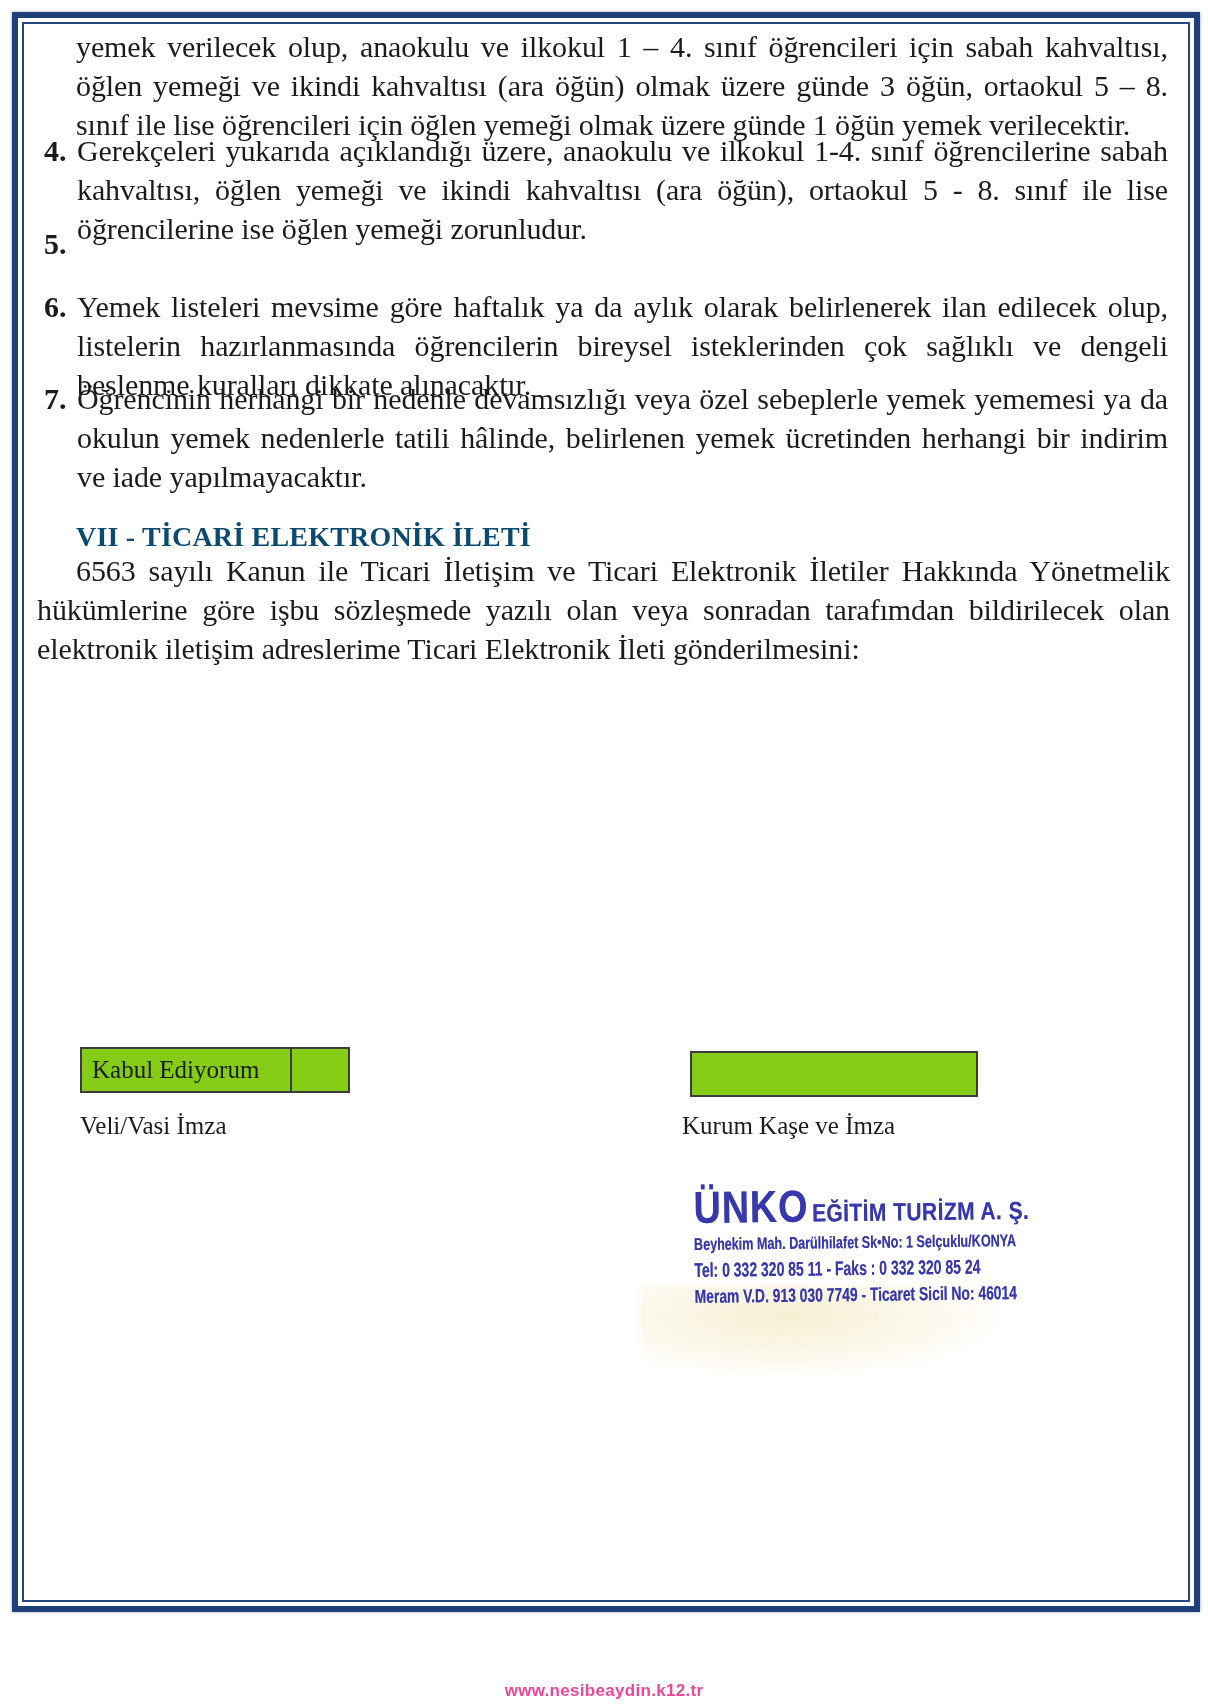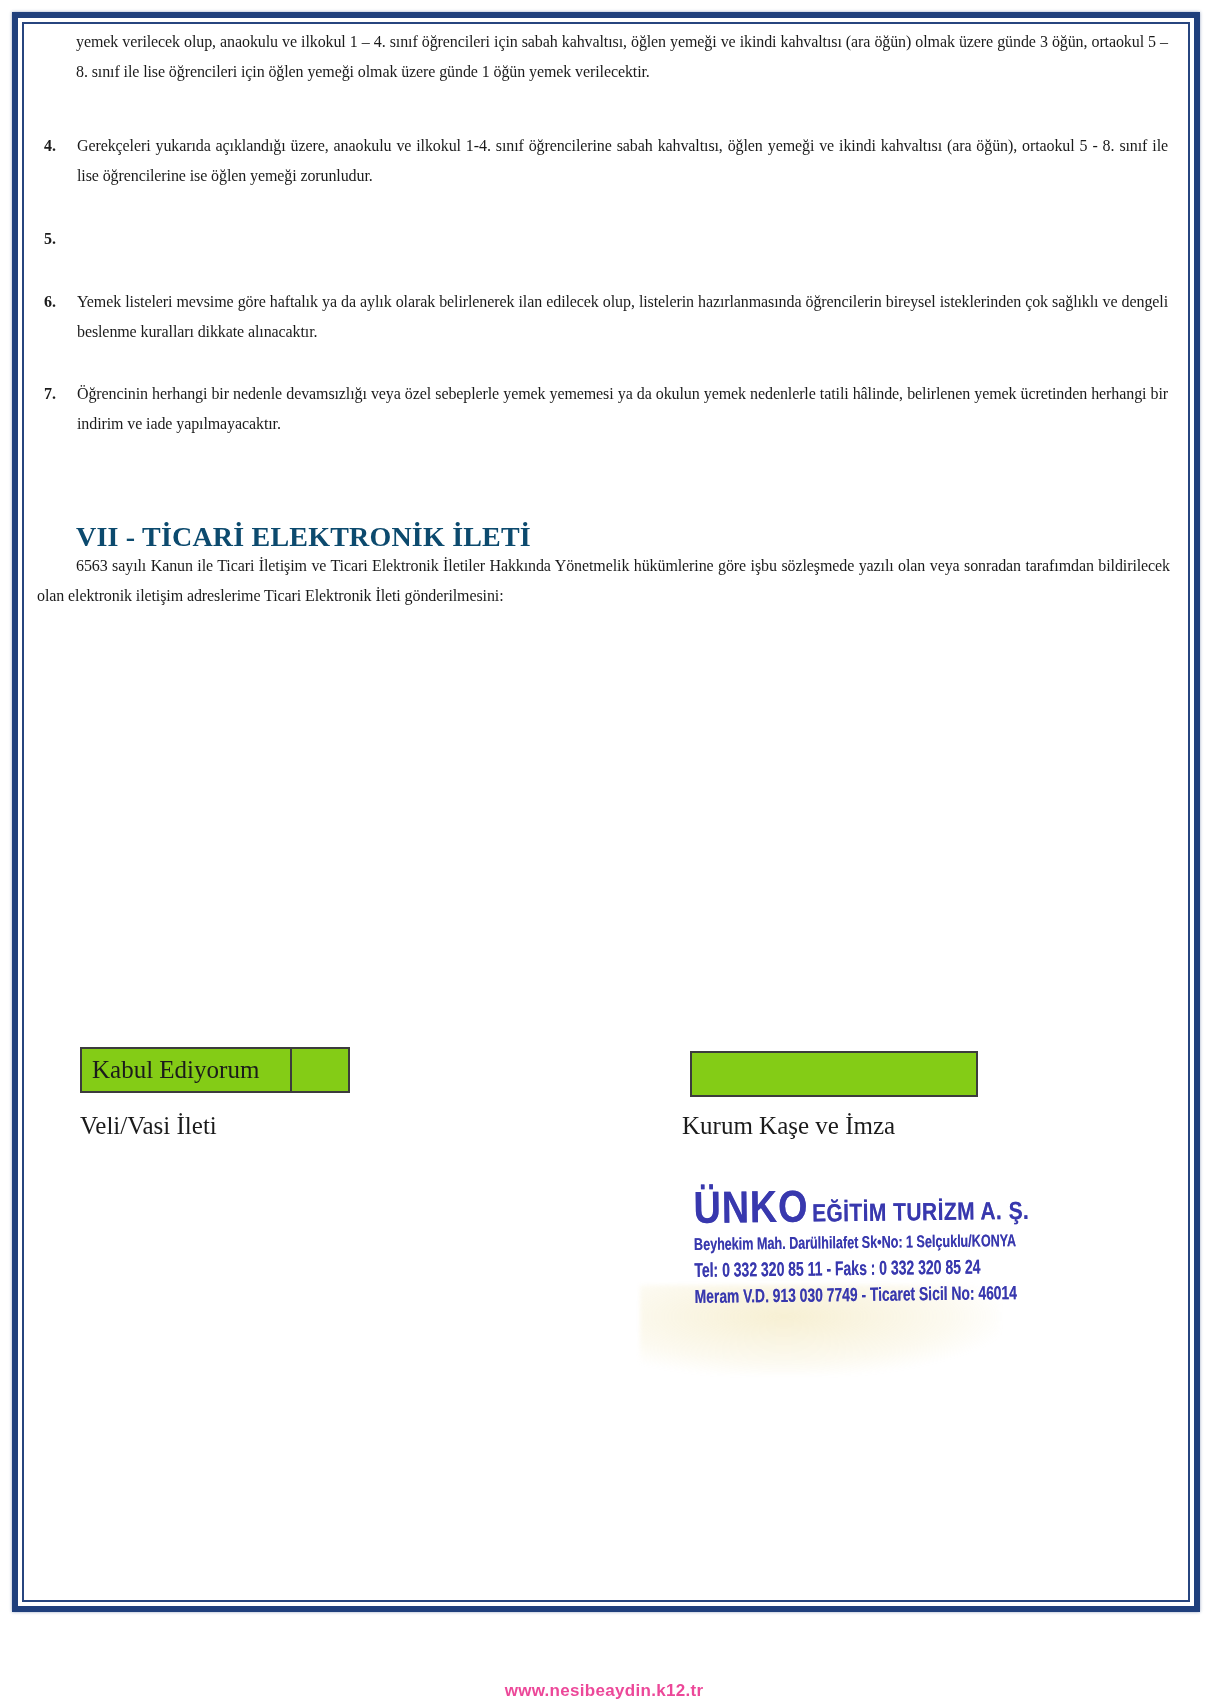--- a/index.html
+++ b/index.html
@@ -17,21 +17,21 @@
     box-sizing:border-box;border:6px solid #1f3f7c;
     box-shadow:0 0 3px rgba(31,63,124,.45);
   }
   .frame-inner{
     position:absolute;left:4px;top:4px;right:4px;bottom:4px;
     border:2px solid #27457f;
   }
   
   .textblock{
     position:absolute;
-    font-size:16px;line-height:30px;
+    font-size:30px;line-height:39px;
     text-align:justify;letter-spacing:-0.1px;
   }
   .p-intro{left:76px;top:27px;width:1092px;}
   .item{left:44px;width:1124px;padding-left:33px;box-sizing:border-box;}
   .item .num{position:absolute;left:0;top:0;font-weight:bold;}
   .item-4{top:131px;}
   .item-5{top:224px;}
   .item-6{top:287px;}
   .item-7{top:379px;}
   .section-heading{
@@ -114,21 +114,21 @@
   <div class="textblock p-section">6563 sayılı Kanun ile Ticari İletişim ve Ticari Elektronik İletiler Hakkında Yönetmelik hükümlerine göre işbu sözleşmede yazılı olan veya sonradan tarafımdan bildirilecek olan elektronik iletişim adreslerime Ticari Elektronik İleti gönderilmesini:</div>
 
   <div class="consent-box consent-accept">
     <div class="consent-label">Kabul Ediyorum</div>
     <div class="consent-check"></div>
   </div>
   <div class="consent-box consent-reject">
     <div class="consent-check"></div>
   </div>
 
-  <div class="sig-label sig-left">Veli/Vasi İleti</div>
+  <div class="sig-label sig-left">Veli/Vasi İmza</div>
   <div class="sig-label sig-right">Kurum Kaşe ve İmza</div>
 
   <div class="smudge"></div>
 
   <div class="stamp">
     <span class="line sl1">
       <span class="stamp-unko">ÜNKO</span>
       <span class="stamp-rest">EĞİTİM TURİZM A. Ş.</span>
     </span>
     <span class="line sl2">Beyhekim Mah. Darülhilafet Sk•No: 1 Selçuklu/KONYA</span>

